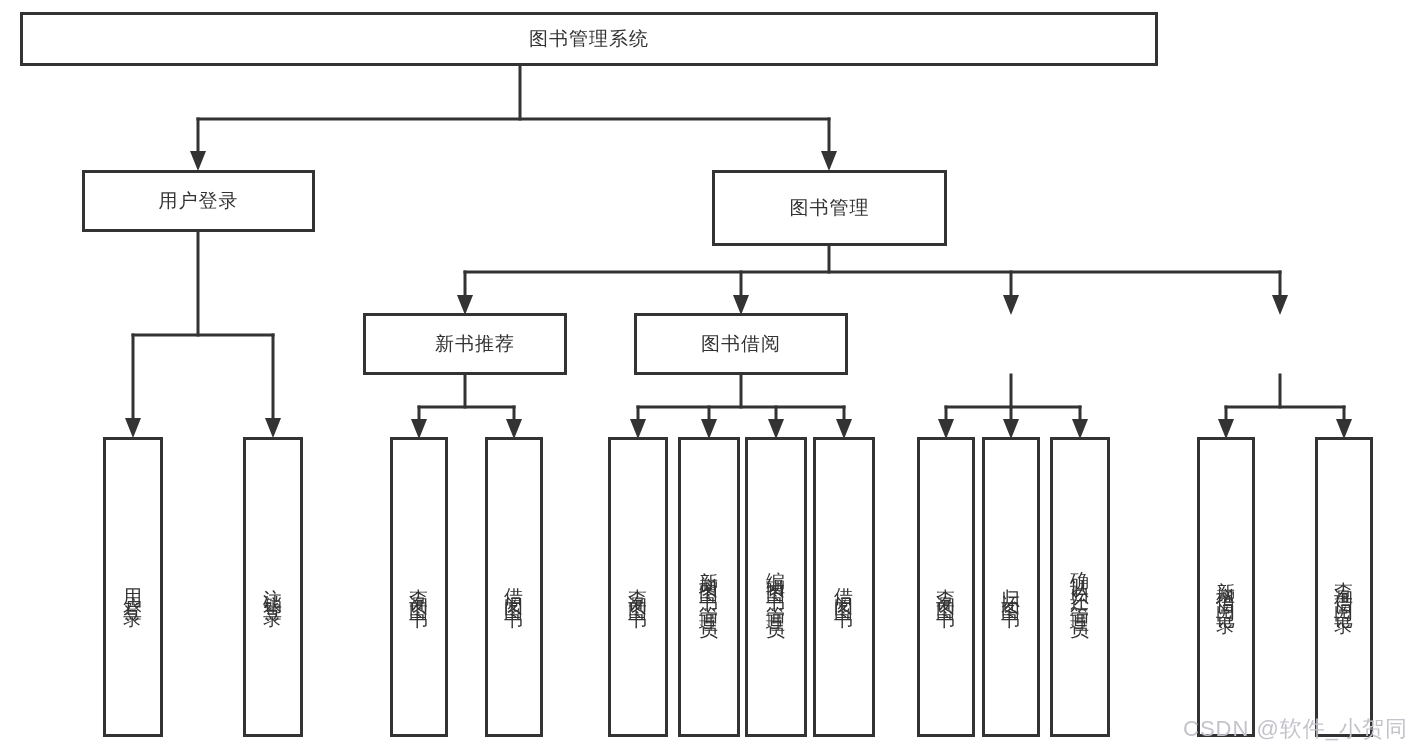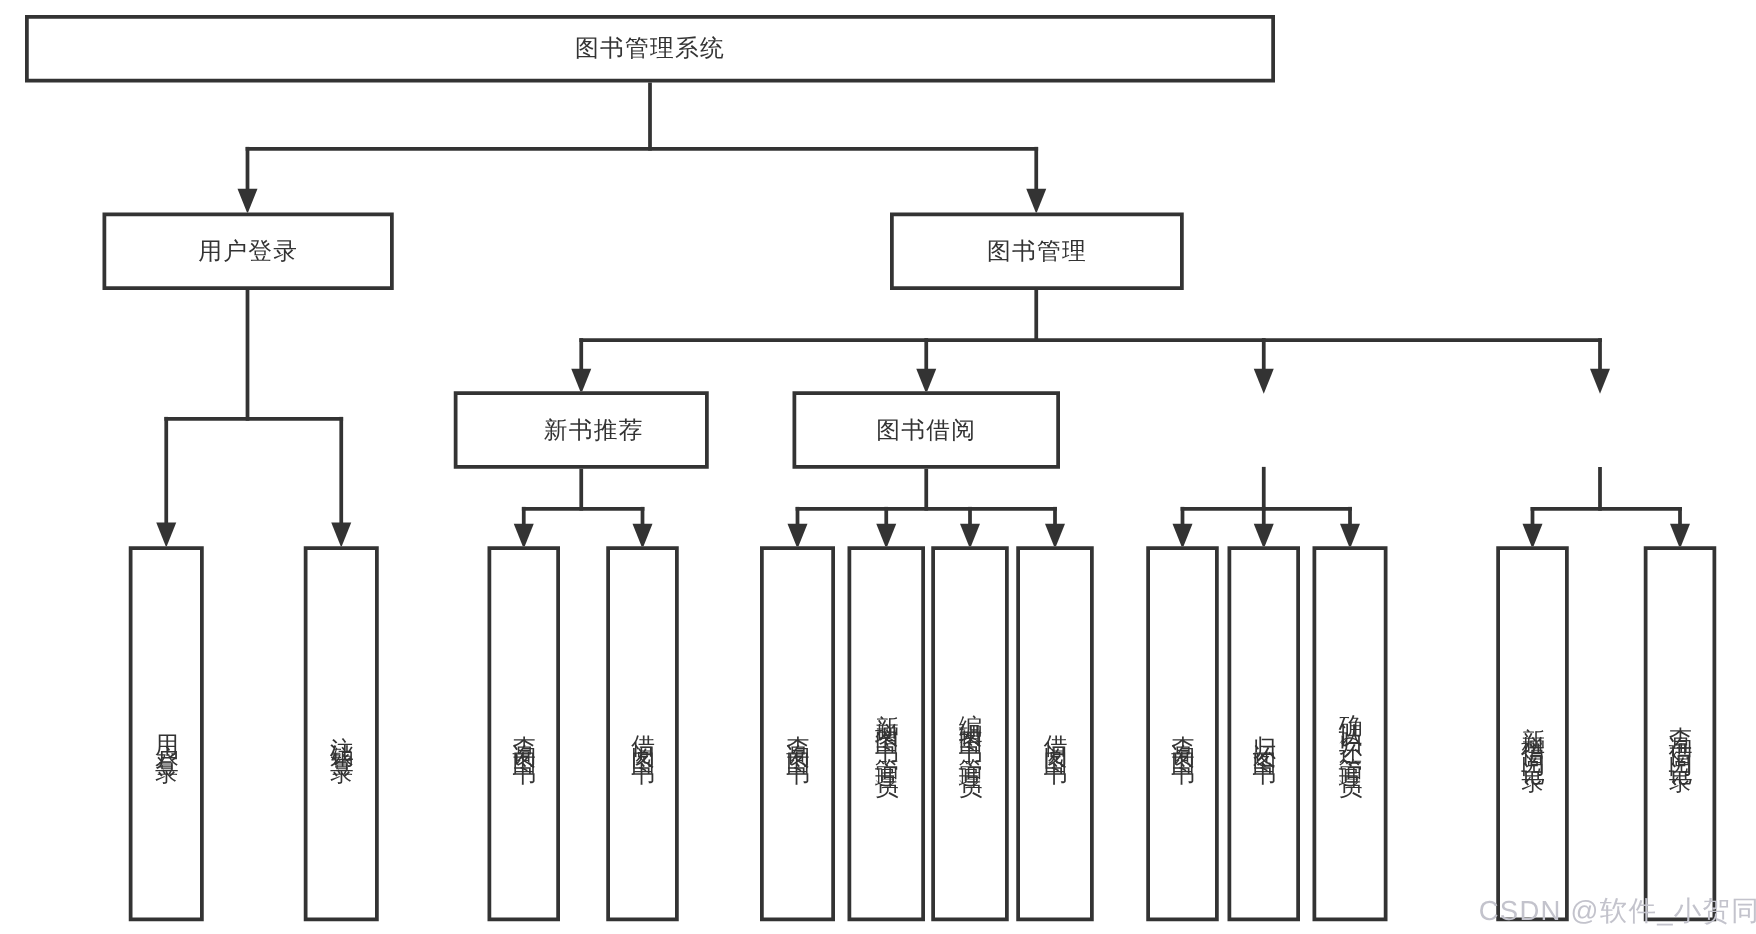--- a/index.html
+++ b/index.html
@@ -121,28 +121,28 @@
       <polygon points="768,419 784,419 776,439"></polygon>
       <polygon points="836,419 852,419 844,439"></polygon>
       <polygon points="938,419 954,419 946,439"></polygon>
       <polygon points="1003,419 1019,419 1011,439"></polygon>
       <polygon points="1072,419 1088,419 1080,439"></polygon>
       <polygon points="1218,419 1234,419 1226,439"></polygon>
       <polygon points="1336,419 1352,419 1344,439"></polygon>
     </g>
   </svg>
 
-  <div class="node" style="left:20px; top:12px; width:1000px; height:54px;">
+  <div class="node" style="left:20px; top:12px; width:1138px; height:54px;">
     <span class="label">图书管理系统</span>
   </div>
 
   <div class="node" style="left:82px; top:170px; width:233px; height:62px;">
     <span class="label">用户登录</span>
   </div>
-  <div class="node" style="left:712px; top:170px; width:235px; height:62px;">
+  <div class="node" style="left:712px; top:170px; width:235px; height:76px;">
     <span class="label">图书管理</span>
   </div>
 
   <div class="node" style="left:363px; top:313px; width:204px; height:62px;padding-left:20px;">
     <span class="label">新书推荐</span>
   </div>
   <div class="node" style="left:634px; top:313px; width:214px; height:62px;text-align:right;">
     <span class="label">图书借阅</span>
   </div>
 

